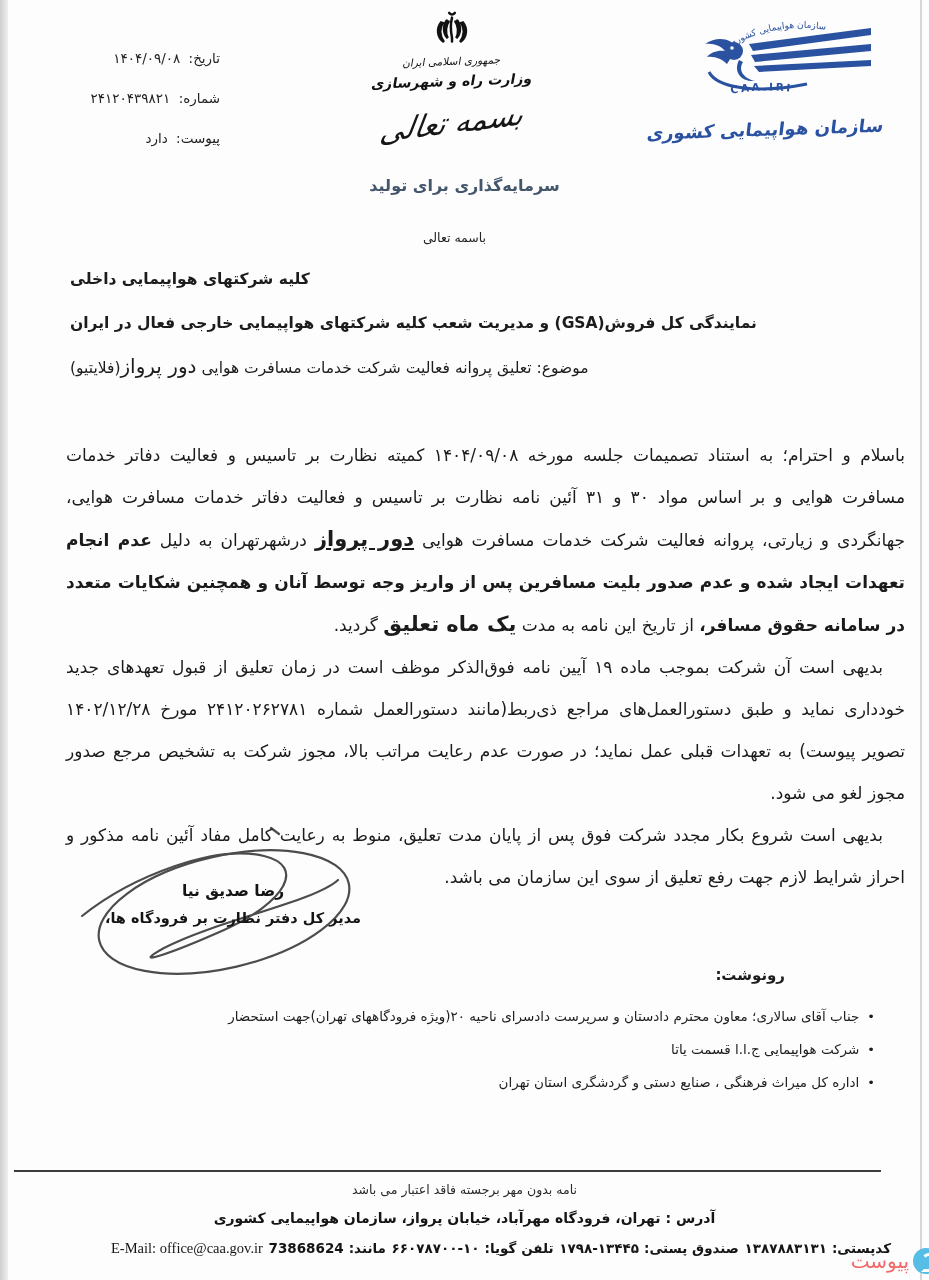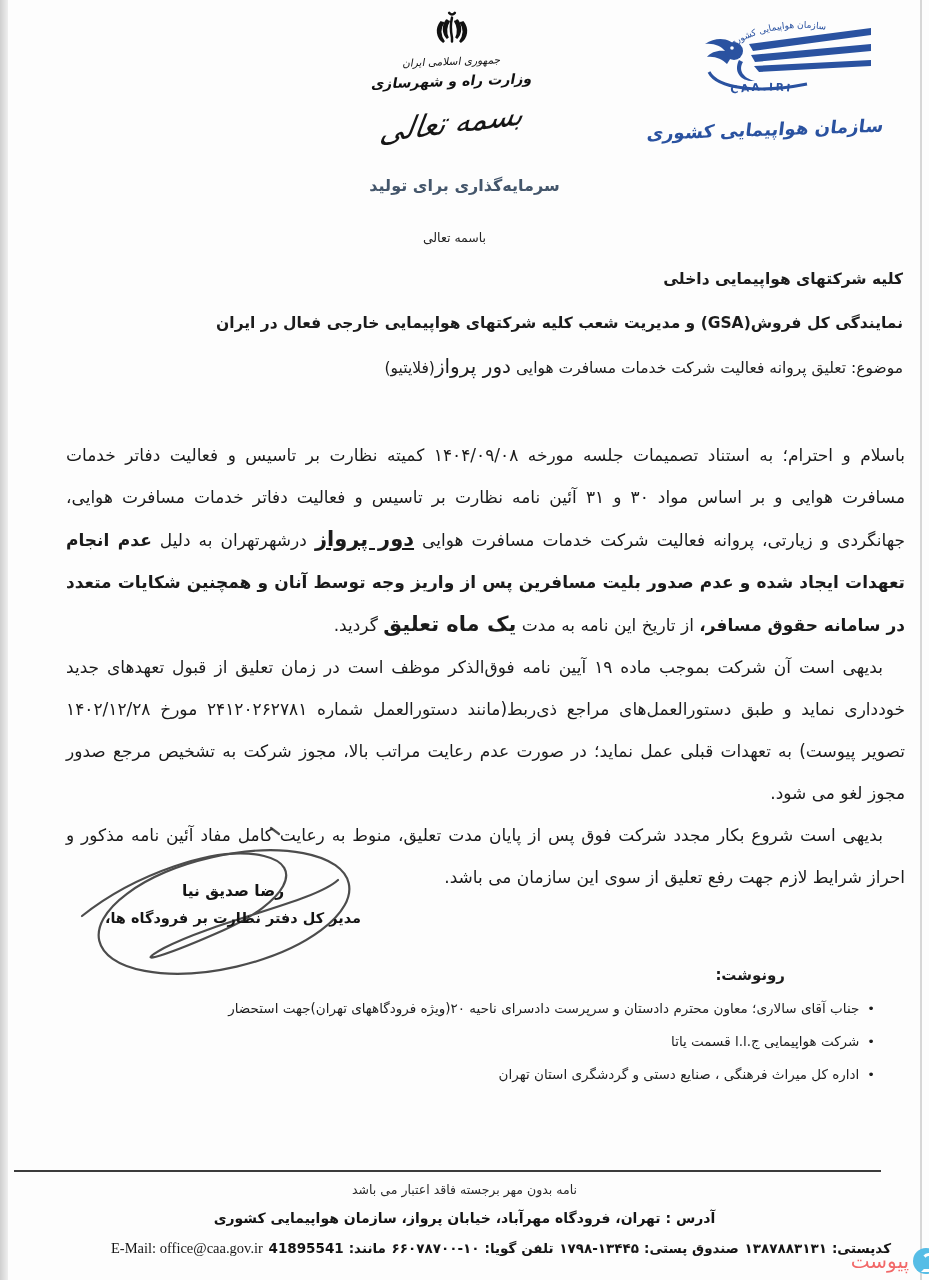--- a/index.html
+++ b/index.html
@@ -28,21 +28,21 @@
           font-size:16px;font-weight:bold;letter-spacing:2px;color:#44566b;direction:rtl;}
 
   
   .caa{position:absolute;top:14px;right:46px;width:196px;text-align:center;}
   .caa-name{display:block;margin-top:4px;font-size:18px;font-weight:bold;color:#2a52a0;
             transform:skewX(-9deg) rotate(-2deg);direction:rtl;white-space:nowrap;}
 
   
   .basmala{position:absolute;top:230px;left:0;width:100%;text-align:center;
            font-size:12.5px;direction:rtl;transform:translateX(-10px);color:#222;}
-  .recipients{position:absolute;top:270px;right:26px;left:70px;direction:rtl;text-align:right;}
+  .recipients{position:absolute;top:270px;right:26px;left:70px;direction:rtl;text-align:left;}
   .recipients .r1{font-size:15.5px;font-weight:bold;margin-bottom:26px;}
   .recipients .r2{font-size:15.5px;font-weight:bold;margin-bottom:22px;}
   .subject{font-size:15.5px;font-weight:normal;}
   .subject .big{font-size:20px;}
 
   
   .body-text{position:absolute;top:434px;right:24px;left:66px;direction:rtl;
              text-align:justify;font-size:17px;line-height:42px;color:#1b1b1b;}
   .body-text p{margin:0;}
   .body-text p.indent{text-indent:22px;}
@@ -51,21 +51,21 @@
   .seg-big-underline{font-weight:bold;font-size:21px;text-decoration:underline;}
 
   
   .sig-block{position:absolute;top:878px;left:78px;width:310px;text-align:center;direction:rtl;
              font-weight:bold;font-size:14.5px;line-height:27px;color:#151515;}
   .sig-name{font-size:15.5px;}
   .sig-scrawl{position:absolute;top:816px;left:66px;width:330px;height:160px;opacity:.85;}
 
   
   .cc{position:absolute;top:966px;right:26px;left:66px;direction:rtl;text-align:right;}
-  .cc-heading{font-size:15px;font-weight:bold;padding-left:0;margin-right:118px;margin-bottom:8px;}
+  .cc-heading{font-size:15px;font-weight:bold;padding-left:0;margin-right:118px;margin-bottom:16px;}
   .cc-list{list-style:none;margin:0;padding:0 28px 0 0;font-size:13.5px;line-height:33px;color:#1d1d1d;}
   .cc-list li::before{content:"•";margin-left:8px;font-size:13px;}
   .cc-bold{font-weight:bold;font-size:15px;}
 
   
   .foot-rule{position:absolute;top:1170px;left:14px;right:48px;height:2px;background:#3c3c3c;}
   .foot-note{position:absolute;top:1182px;left:0;width:100%;text-align:center;direction:rtl;
              font-size:12.5px;color:#2a2a2a;}
   .foot-address{position:absolute;top:1210px;left:0;width:100%;text-align:center;direction:rtl;
                 font-size:14px;font-weight:bold;color:#151515;}
@@ -83,20 +83,34 @@
                     border:3px solid #fff;border-radius:50% 50% 50% 0;border-left-color:transparent;}
   .wm-text{color:#ef4444;font-size:20px;font-weight:normal;opacity:.8;}
 </style>
 </head>
 <body>
 
 <div class="page">
   <div class="scan-edge-left"></div>
   <div class="scan-edge-right"></div>
 
+  <div class="meta">
+    <div>
+      <span>تاریخ:</span>
+      <span class="val">۱۴۰۴/۰۹/۰۸</span>
+    </div>
+    <div>
+      <span>شماره:</span>
+      <span class="val">۲۴۱۲۰۴۳۹۸۲۱</span>
+    </div>
+    <div>
+      <span>پیوست:</span>
+      <span class="val">دارد</span>
+    </div>
+  </div>
 
   <div class="gov-header">
     <svg class="emblem" width="42" height="46" viewBox="0 0 44 48" aria-hidden="true">
       <g fill="none" stroke="#111" stroke-width="2.6" stroke-linecap="round">
         <path d="M19 5 q3 3.5 6 0"></path>
         <path d="M22 10 C20.5 16 20.5 24 22 31 L22 35"></path>
         <path d="M16.5 13 C12.5 18.5 12.5 26.5 17.5 31.5 C14.5 25.5 15.5 18 18.5 14"></path>
         <path d="M27.5 13 C31.5 18.5 31.5 26.5 26.5 31.5 C29.5 25.5 28.5 18 25.5 14"></path>
         <path d="M10.5 15 C5.5 21.5 6.5 30.5 13.5 35.5 C8.5 28.5 8.5 20.5 12.5 15.5"></path>
         <path d="M33.5 15 C38.5 21.5 37.5 30.5 30.5 35.5 C35.5 28.5 35.5 20.5 31.5 15.5"></path>
@@ -181,21 +195,21 @@
     <span class="grp">
       <span class="lbl">کدپستی:</span><span>۱۳۸۷۸۸۳۱۳۱</span>
     </span>
     <span class="grp">
       <span class="lbl">صندوق پستی:</span><span>۱۳۴۴۵-۱۷۹۸</span>
     </span>
     <span class="grp">
       <span class="lbl">تلفن گویا:</span><span>۱۰-۶۶۰۷۸۷۰۰</span>
     </span>
     <span class="grp">
-      <span class="lbl">مانند:</span><span>41895541</span>
+      <span class="lbl">مانند:</span><span>73868624</span>
     </span>
     <span class="grp email-grp">
       <span class="lbl">E-Mail:</span> <span>office@caa.gov.ir</span>
     </span>
   </div>
 
   <div class="watermark">
     <span class="wm-circle"></span>
     <span class="wm-text">پیوست</span>
   </div>

